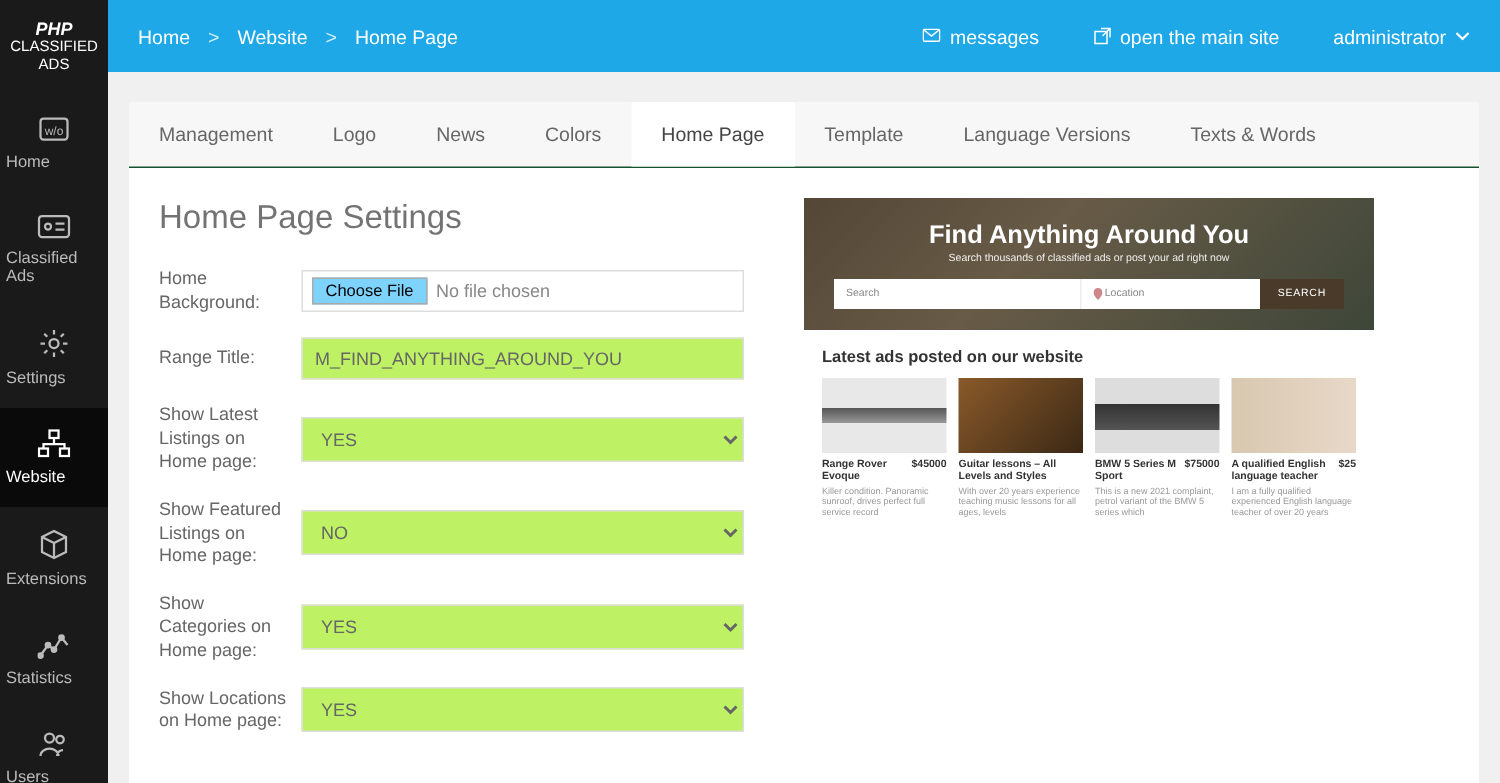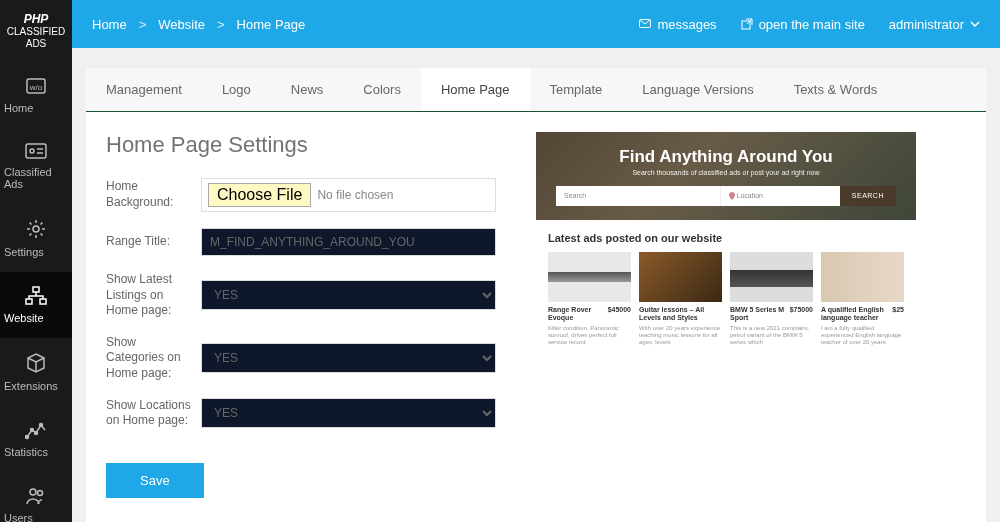--- a/index.html
+++ b/index.html
@@ -8,37 +8,37 @@
 .sidebar { position: fixed; left: 0; top: 0; width: 72px; height: 100%; background: #1a1a1a; display: flex; flex-direction: column; }
 .logo { text-align: center; padding: 12px 4px; color: #fff; font-size: 10px; line-height: 1.2; }
 .logo .php { font-style: italic; font-weight: bold; font-size: 12px; }
 .side-item { text-align: left; padding: 14px 4px; color: #bbb; cursor: pointer; font-size: 11px; }
 .side-item svg { display: block; margin: 0 auto 6px; }
 .side-item.active { background: #0a0a0a; color: #fff; }
 
 .topbar { position: fixed; left: 72px; top: 0; right: 0; height: 48px; background: #1ea8e8; color: #fff; display: flex; align-items: center; padding: 0 20px; font-size: 13px; }
 .crumb { margin-right: 12px; }
 .crumb-sep { margin-right: 12px; opacity: 0.8; }
-.topbar-right { margin-left: auto; display: flex; align-items: flex-start; gap: 24px; padding-left: 36px; }
+.topbar-right { margin-left: auto; display: flex; align-items: flex-start; gap: 36px; padding-left: 36px; }
 .topbar-right span { cursor: pointer; display: flex; align-items: center; gap: 6px; }
 
 .main { margin-left: 72px; margin-top: 48px; padding: 20px 14px; height: calc(522px - 48px); overflow: auto; }
 .panel { background: #fff; }
 .tabs { display: flex; border-bottom: 1px solid #14532d; background: #f7f7f7; }
 .tab { padding: 14px 20px; font-size: 13px; color: #666; cursor: pointer; }
 .tab.active { background: #fff; color: #444; }
 .content { padding: 20px 20px 30px; display: flex; gap: 40px; }
 .left-col { width: 390px; }
 h1 { font-weight: 300; font-size: 22px; color: #737373; margin-bottom: 20px; }
 .row { display: flex; align-items: center; margin-bottom: 16px; }
 .lbl { width: 95px; font-size: 12px; color: #666; line-height: 1.3; padding-right: 6px; }
 .ctrl { flex: 1; }
-.ctrl input[type=text], .ctrl select { width: 100%; border: 1px solid #ddd; padding: 6px 8px; font-size: 12px; color: #666; background: #0f172a; }
+.ctrl input[type=text], .ctrl select { width: 100%; border: 1px solid #ddd; padding: 6px 8px; font-size: 12px; color: #666; background: #bef264; }
 .file-wrap { border: 1px solid #ddd; padding: 4px 6px; display: flex; align-items: center; gap: 6px; font-size: 12px; color: #888; }
-.file-btn { border: 1px solid #aaa; background: #fef9c3; padding: 2px 8px; font-size: 16px; cursor: pointer; }
+.file-btn { border: 1px solid #aaa; background: #7dd3fc; padding: 2px 8px; font-size: 11px; cursor: pointer; }
 .save-btn { margin-top: 18px; background: #1ea8e8; color: #fff; border: none; padding: 10px 34px; font-size: 13px; cursor: pointer; }
 
 .preview { width: 380px; }
 .hero { position: relative; height: 88px; background: linear-gradient(135deg, #6b5a45 0%, #8a7a60 40%, #4a5a4a 100%); display: flex; flex-direction: column; align-items: center; justify-content: center; color: #fff; }
 .hero::before { content: ""; position: absolute; inset: 0; background: rgba(40,35,25,0.35); }
 .hero > * { position: relative; }
 .hero h2 { font-size: 17px; font-weight: 600; }
 .hero p { font-size: 7px; opacity: 0.9; margin-top: 2px; }
 .searchbar { display: flex; margin-top: 10px; width: 340px; height: 20px; }
 .searchbar .sb { background: #fff; flex: 1; font-size: 7px; color: #888; padding: 4px 8px; display: flex; align-items: center; }
@@ -185,20 +185,24 @@
           <div class="lbl">Range Title:</div>
           <div class="ctrl"><input type="text" value="M_FIND_ANYTHING_AROUND_YOU" style=""></div>
         </div>
 
 
         <div class="row">
           <div class="lbl">Show Latest Listings on Home page:</div>
           <div class="ctrl"><select><option>YES</option></select></div>
         </div>
 
+        <div class="row">
+          <div class="lbl">Show Featured Listings on Home page:</div>
+          <div class="ctrl"><select><option>NO</option></select></div>
+        </div>
 
         <div class="row">
           <div class="lbl">Show Categories on Home page:</div>
           <div class="ctrl"><select><option>YES</option></select></div>
         </div>
 
         <div class="row">
           <div class="lbl">Show Locations on Home page:</div>
           <div class="ctrl"><select><option>YES</option></select></div>
         </div>

